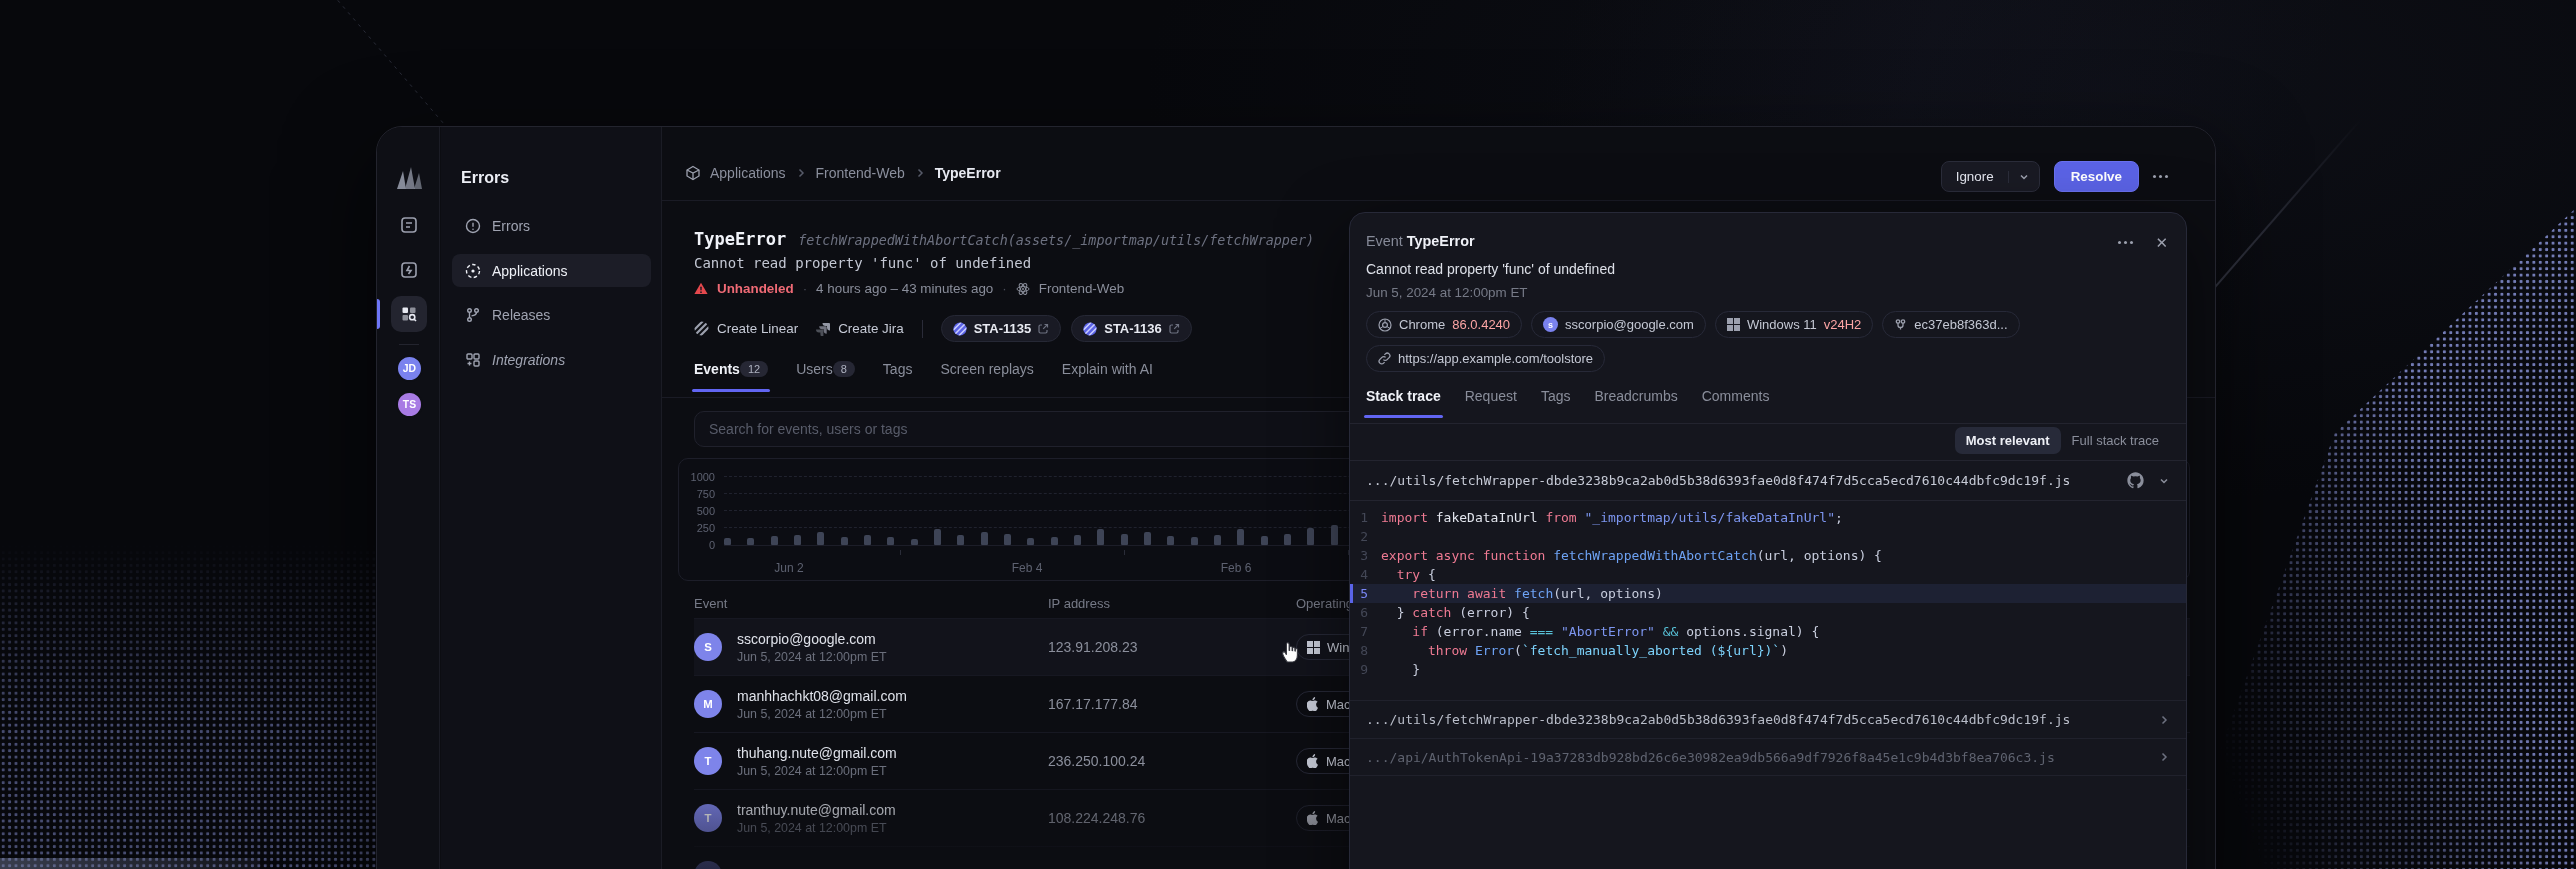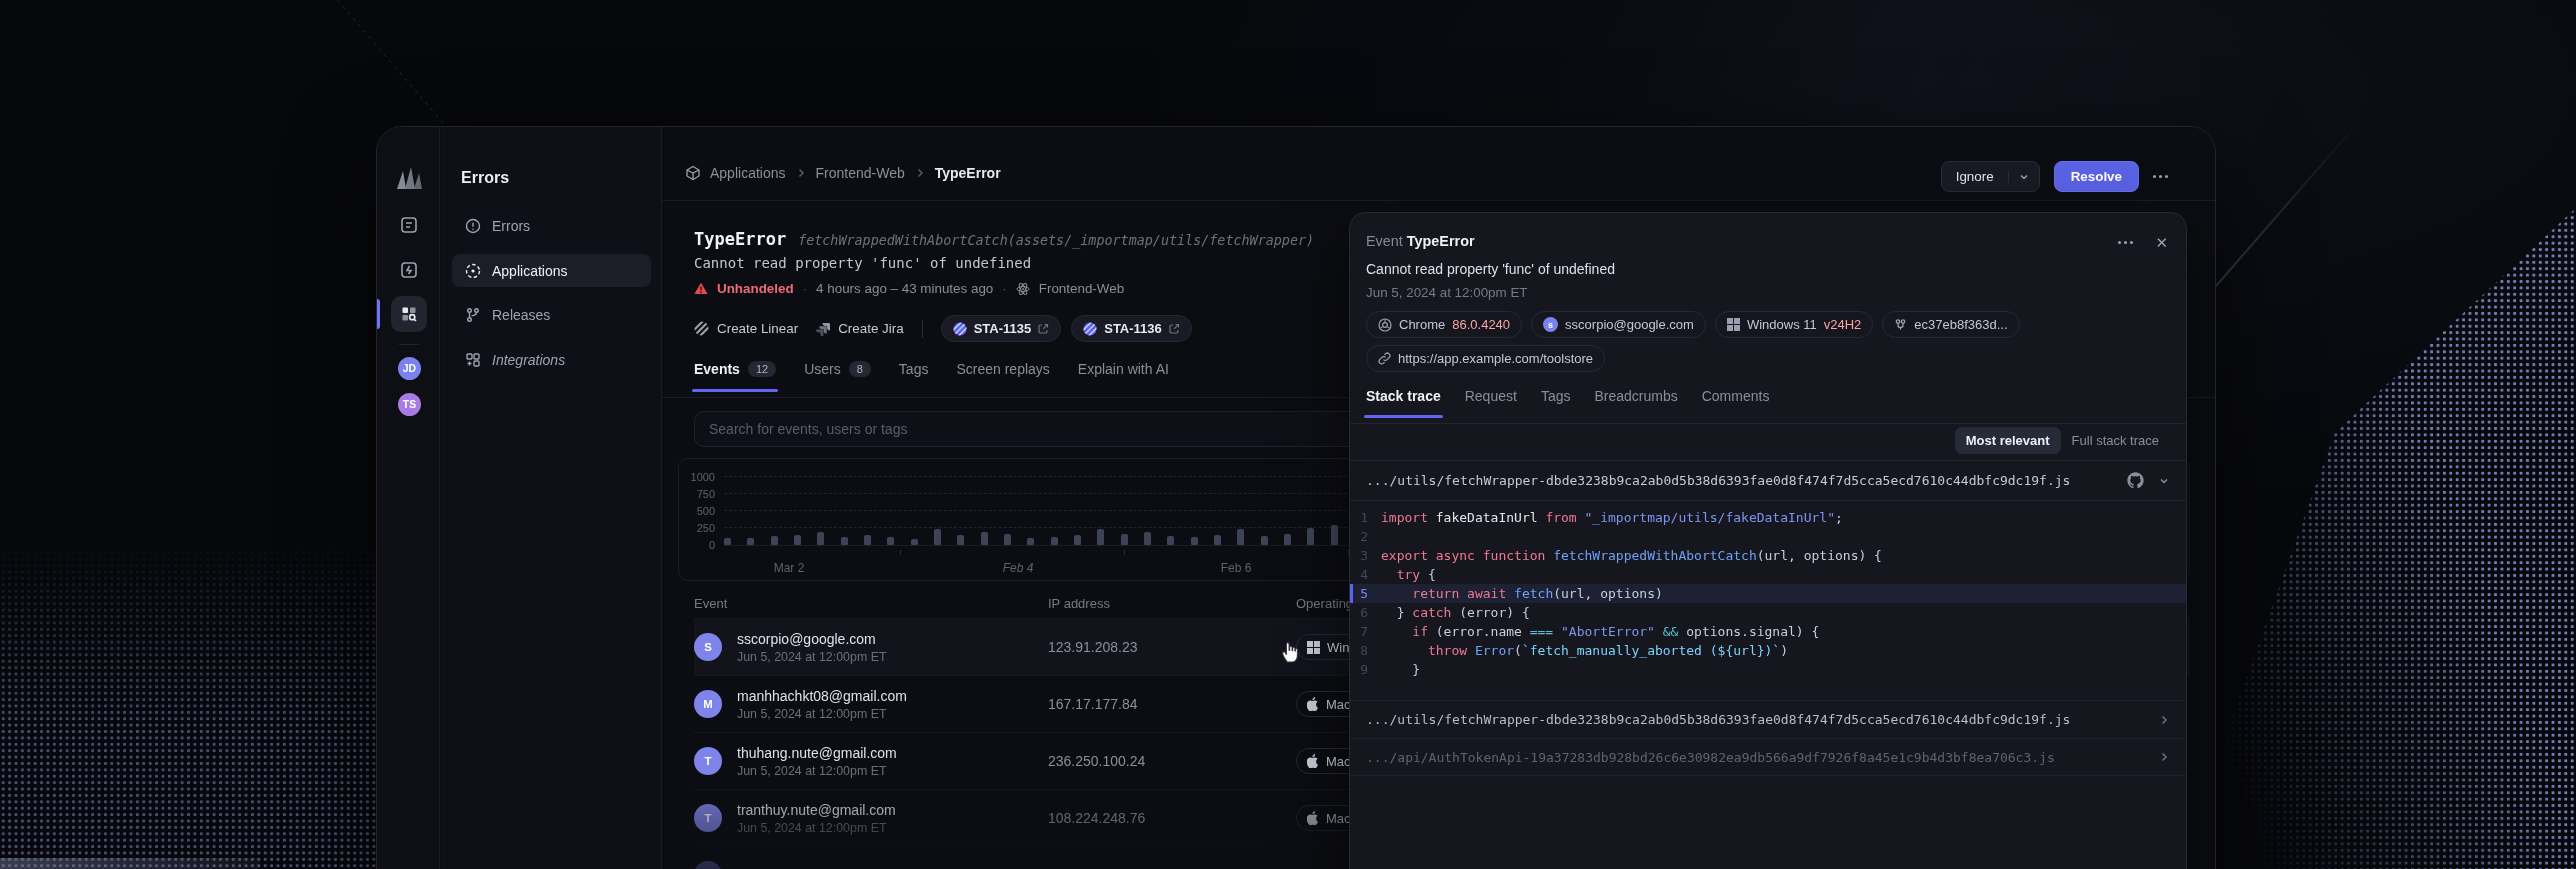--- a/index.html
+++ b/index.html
@@ -82,21 +82,21 @@
   .meta-dot { color:#4a4e5a; }
 
   .issue-actions { position:absolute; left:32px; top:188px; display:flex; align-items:center; gap:18px; height:27px; }
   .link-btn { display:inline-flex; align-items:center; gap:8px; font-size:13.4px; color:#c6cad6; }
   .v-div { width:1px; height:18px; background:#2a2b38; }
   .ticket-pill { display:inline-flex; align-items:center; gap:7px; height:27px; padding:0 11px; border-radius:14px;
     background:#191a24; border:1px solid #262835; font-size:13px; color:#e8eaf2; font-weight:bold; }
   .ticket-pill .ext { color:#6d7180; display:flex; }
 
   .tabs { position:absolute; left:32px; top:234px; display:flex; gap:28px; }
-  .tab { position:relative; display:flex; align-items:center; gap:8px; font-size:14px; color:#8a8e9b; padding-bottom:15px; }
+  .tab { position:relative; display:flex; align-items:center; font-size:14px; color:#8a8e9b; padding-bottom:15px; }
   .tab.active { color:#f0f2f8; font-weight:bold; }
   .tab.active::after { content:""; position:absolute; left:-2px; right:-2px; bottom:0; height:3px; border-radius:2px; background:#6165f2; }
   .count-pill { background:#262734; color:#aeb2c0; font-size:11px; font-weight:normal; border-radius:9px; padding:2px 8px; }
 
   .search { position:absolute; left:32px; top:284px; width:1492px; height:36px; background:#0f1017;
     border:1px solid #20212c; border-radius:10px; padding:0 14px; font-size:14px; color:#9ca0ae;
     font-family:"Liberation Sans", sans-serif; outline:none; }
   .search::placeholder { color:#585c6a; }
 
   
@@ -501,23 +501,23 @@
             <div class="bar" style="left: 1423px; height: 36px; background: rgb(62, 68, 86);"></div>
           </div>
         <div id="ylabs">
             <span class="ylab" style="top: 86px;">0</span>
             <span class="ylab" style="top: 69px;">250</span>
             <span class="ylab" style="top: 52px;">500</span>
             <span class="ylab" style="top: 35px;">750</span>
             <span class="ylab" style="top: 18px;">1000</span>
           </div>
         <div id="xlabs">
-            <span class="xlab" style="left: 110px;">Mar 2</span>
+            <span class="xlab" style="left: 110px;">Jun 2</span>
             <span class="xtick" style="left: 221px;"></span>
-            <span class="xlab" style="left: 339px; font-style: italic;">Feb 4</span>
+            <span class="xlab" style="left: 348px;">Feb 4</span>
             <span class="xtick" style="left: 445px;"></span>
             <span class="xlab" style="left: 557px;">Feb 6</span>
             <span class="xtick" style="left: 669px;"></span>
             <span class="xlab" style="left: 781px;">Feb 8</span>
             <span class="xtick" style="left: 892px;"></span>
             <span class="xlab" style="left: 1004px;">Feb 10</span>
             <span class="xtick" style="left: 1116px;"></span>
             <span class="xlab" style="left: 1228px;">Feb 12</span>
             <span class="xtick" style="left: 1340px;"></span>
             <span class="xlab" style="left: 1451px;">Feb 14</span>

